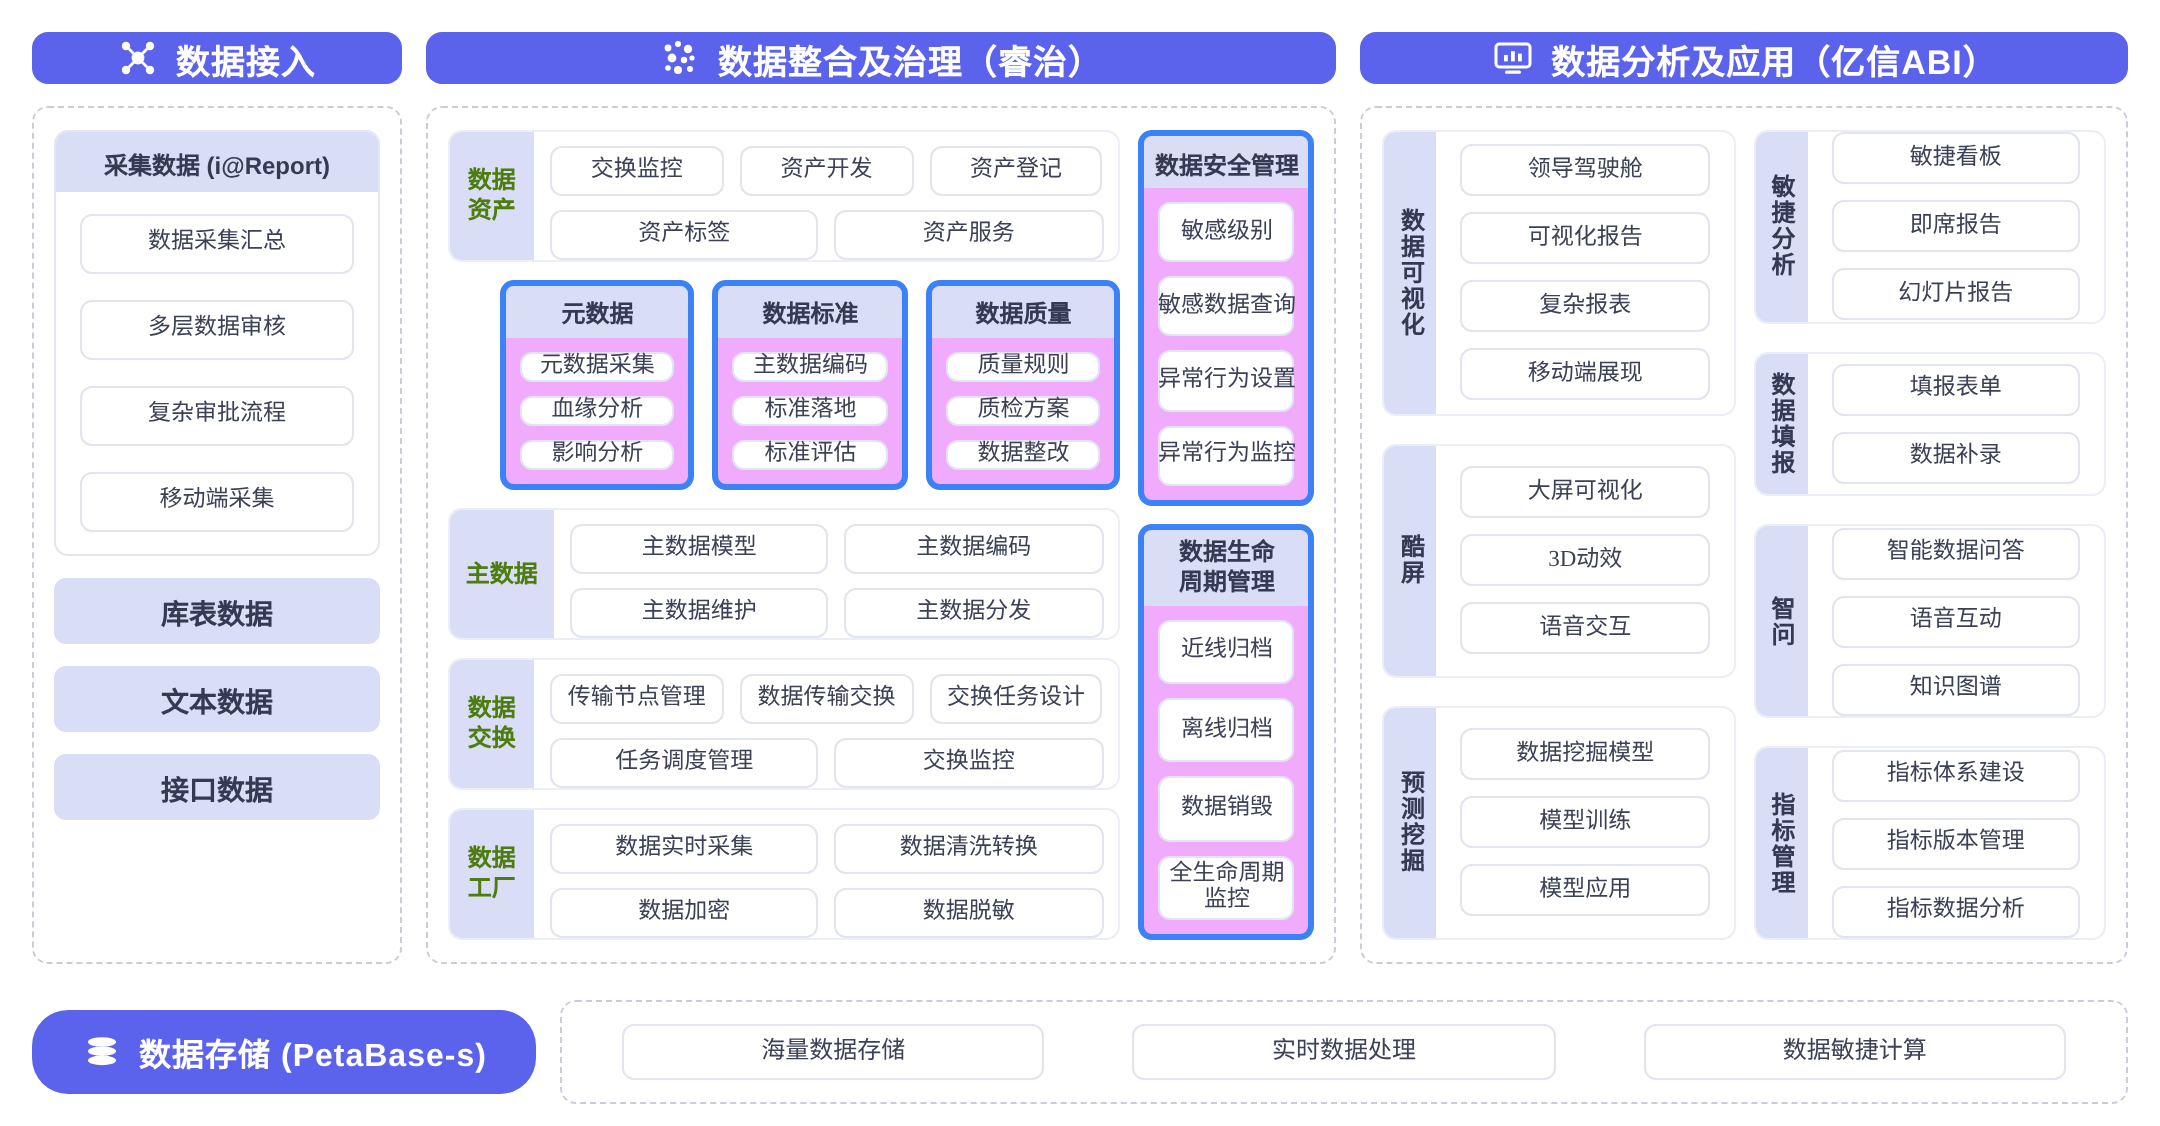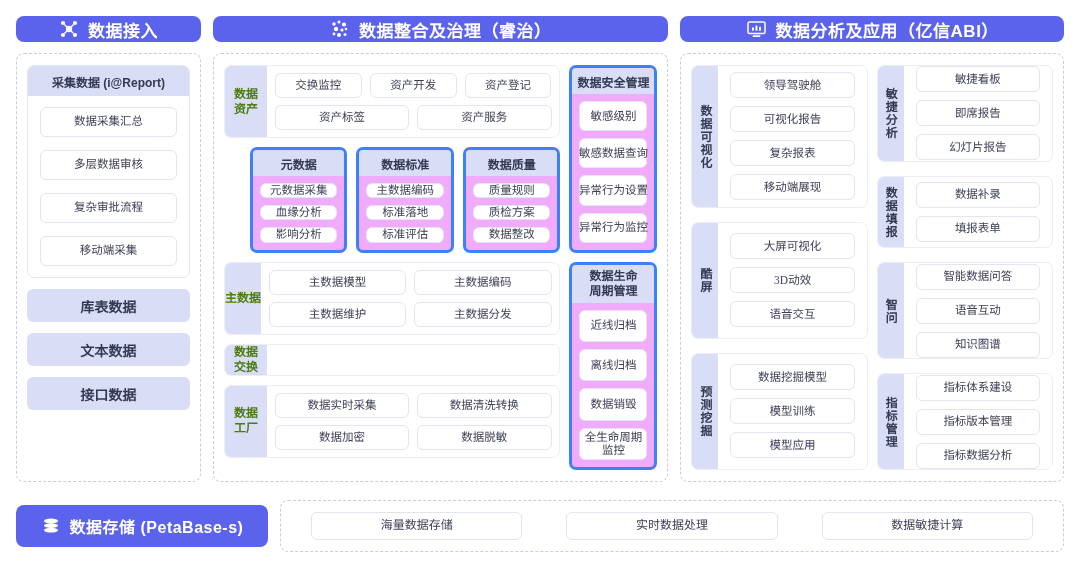--- a/index.html
+++ b/index.html
@@ -108,21 +108,21 @@
   }
   .group-row .vlabel {
     background: #d9ddf6;
     color: #4d7c0f;
     font-size: 12px; font-weight: bold;
     width: 42px; flex: none;
     display: flex; align-items: center; justify-content: center;
     text-align: center;
     line-height: 1.25;
   }
-  .group-row .vlabel.wide { width: 36px; }
+  .group-row .vlabel.wide { width: 52px; }
   .group-row .grid {
     flex: 1; min-width: 0;
     padding: 7px 8px;
     display: flex; flex-direction: column; gap: 7px;
   }
   .group-row .grid .line { display: flex; gap: 8px; }
 
   
   .stack-card {
     border: 3px solid #3b82f6;
@@ -180,21 +180,21 @@
     font-family: Liberation Serif, serif;
   }
   .an-group .items .chip { height: 26px; flex: none; }
 
   
   .bottom {
     margin-top: 12px;
     height: 64px;
     display: flex; align-items: center; gap: 12px;
   }
-  .bottom .band-header { width: 252px; height: 42px; font-size: 16px; }
+  .bottom .band-header { width: 252px; height: 42px; font-size: 16px; border-radius: 18px; }
   .bottom .store-body {
     flex: 1;
     height: 52px;
     border: 1px dashed #c9ccda;
     border-radius: 8px;
     display: flex; align-items: center; gap: 44px;
     padding: 0 30px;
   }
   .bottom .store-body .chip { height: 28px; font-size: 12px; }
 </style>
@@ -311,20 +311,31 @@
               <div class="line">
                 <div class="chip">主数据维护</div>
                 <div class="chip">主数据分发</div>
               </div>
             </div>
           </div>
 
           <div class="group-row">
             <div class="vlabel" style="white-space:pre-line">数据
 交换</div>
+            <div class="grid">
+              <div class="line">
+                <div class="chip">传输节点管理</div>
+                <div class="chip">数据传输交换</div>
+                <div class="chip">交换任务设计</div>
+              </div>
+              <div class="line">
+                <div class="chip">任务调度管理</div>
+                <div class="chip">交换监控</div>
+              </div>
+            </div>
           </div>
 
           <div class="group-row">
             <div class="vlabel" style="white-space:pre-line">数据
 工厂</div>
             <div class="grid">
               <div class="line">
                 <div class="chip">数据实时采集</div>
                 <div class="chip">数据清洗转换</div>
               </div>
@@ -411,22 +422,22 @@
             <div class="vlabel">敏捷分析</div>
             <div class="items">
               <div class="chip">敏捷看板</div>
               <div class="chip">即席报告</div>
               <div class="chip">幻灯片报告</div>
             </div>
           </div>
           <div class="an-group" style="flex:.74">
             <div class="vlabel">数据填报</div>
             <div class="items">
+              <div class="chip">填报表单</div>
               <div class="chip">数据补录</div>
-              <div class="chip">填报表单</div>
             </div>
           </div>
           <div class="an-group">
             <div class="vlabel">智问</div>
             <div class="items">
               <div class="chip">智能数据问答</div>
               <div class="chip">语音互动</div>
               <div class="chip">知识图谱</div>
             </div>
           </div>

